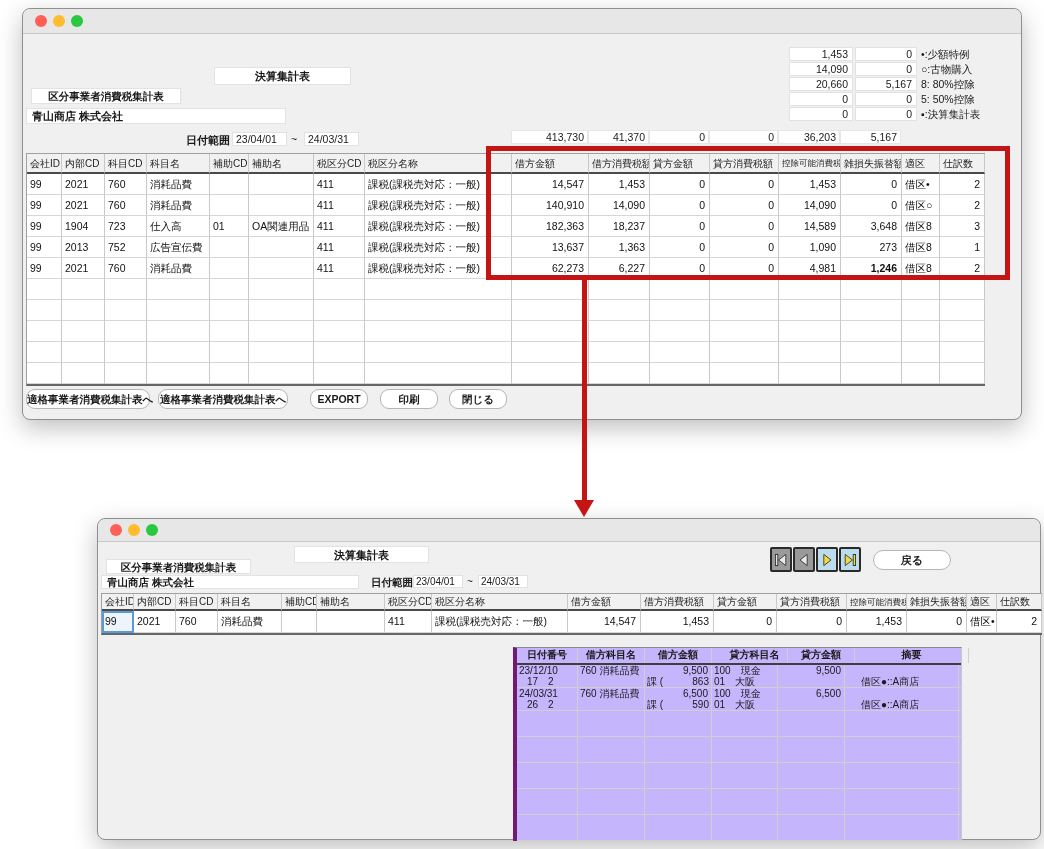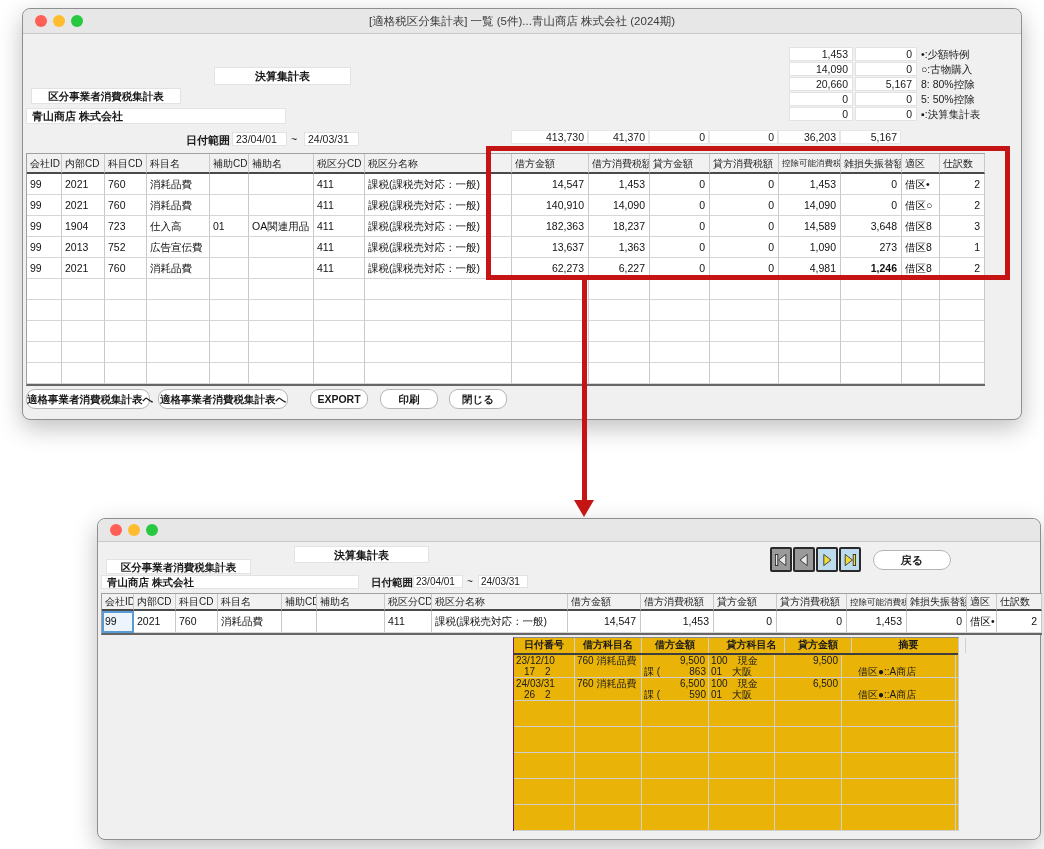--- a/index.html
+++ b/index.html
@@ -56,22 +56,22 @@
 
   
   .navgroup{position:absolute;left:672px;top:28px;display:flex;gap:1px;}
   .nav{width:22px;height:25px;border:2px solid #2a2a2a;border-radius:2px;padding:0;
        display:flex;align-items:center;justify-content:center;box-sizing:border-box;}
   .nav.gray{background:var(--nav-gray);}
   .nav.blue{background:var(--nav-blue);}
   .back{border-radius:10px;font-size:11px;}
 
   
-  .detail{position:absolute;left:415px;top:118px;width:444px;background:#eab308;
-          border-left:1px solid #701a75;border-right:1px solid #c9c9c9;border-top:1px solid #8a8a8a;}
+  .detail{position:absolute;left:415px;top:128px;width:444px;background:#c4b5fd;
+          border-left:4px solid #701a75;border-right:1px solid #c9c9c9;border-top:1px solid #8a8a8a;}
   .dhead{display:flex;border-bottom:2px solid #3e3e3e;}
   .dh{flex:0 0 auto;box-sizing:border-box;height:15px;line-height:14px;font-size:10px;font-weight:bold;
       text-align:center;border-right:1px solid #d0d0d0;overflow:hidden;white-space:nowrap;}
   .drow{display:flex;border-bottom:1px solid #cfcfcf;}
   .dc{flex:0 0 auto;box-sizing:border-box;border-right:1px solid #d0d0d0;font-size:10px;
       line-height:11px;padding:0 2px;overflow:hidden;white-space:nowrap;height:22px;}
   .dc .l1,.dc .l2{height:11px;overflow:hidden;}
   .dc .num{text-align:right;padding-right:1px;}
   .dc .ind{padding-left:8px;}
   .taxline{display:flex;justify-content:space-between;}
@@ -90,21 +90,20 @@
 </head>
 <body>
 
 <div id="canvas">
 
   <div class="window" style="left:22px;top:8px;width:1000px;height:412px;">
     <div class="titlebar">
       <span class="tl r"></span>
       <span class="tl y"></span>
       <span class="tl g"></span>
-      <div class="wtitle">[適格税区分集計表] 一覧 (5件)...青山商店 株式会社 (2024期)</div>
     </div>
 
     <div class="legend-row" style="top:38px;">
       <div class="lv lv1">1,453</div>
       <div class="lv lv2">0</div>
       <div class="llabel">•:少額特例</div>
     </div>
     <div class="legend-row" style="top:53px;">
       <div class="lv lv1">14,090</div>
       <div class="lv lv2">0</div>

